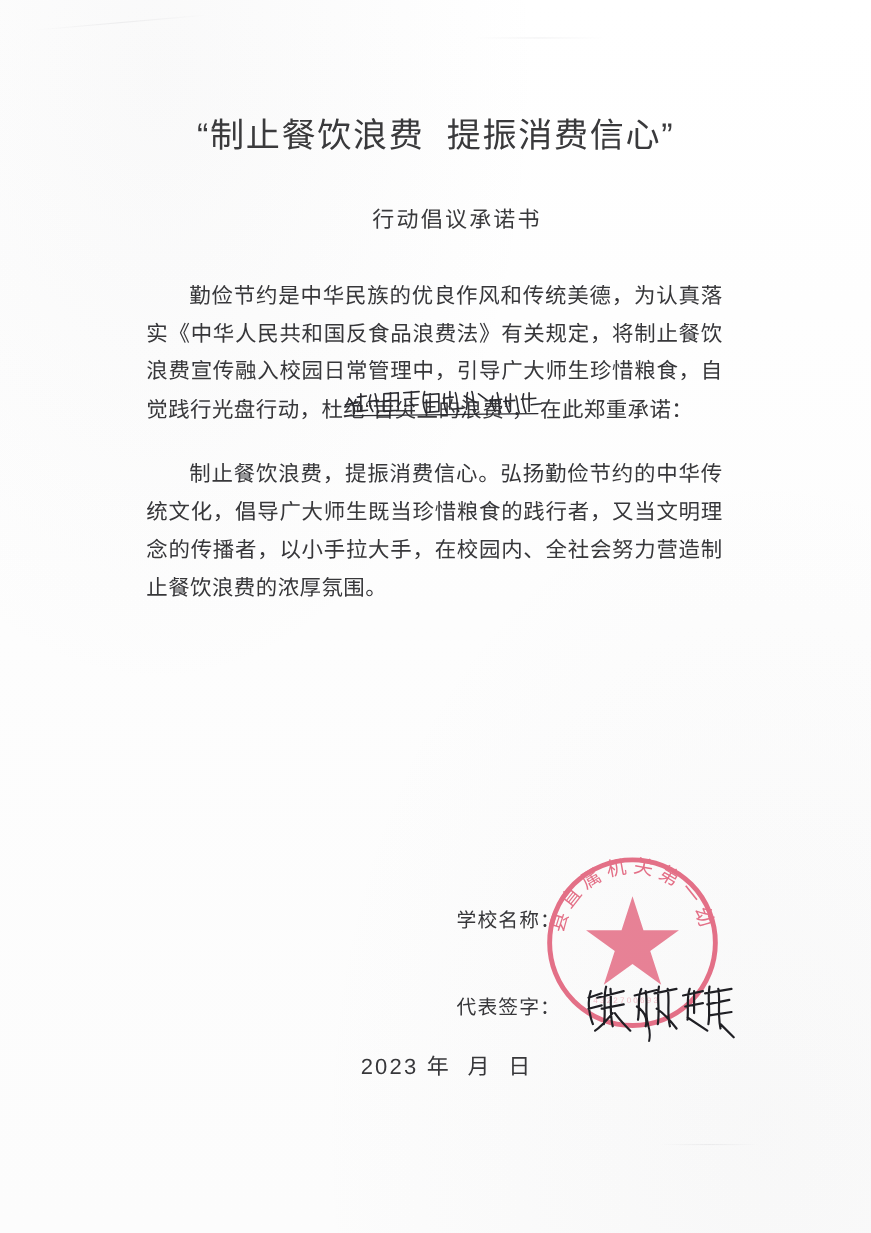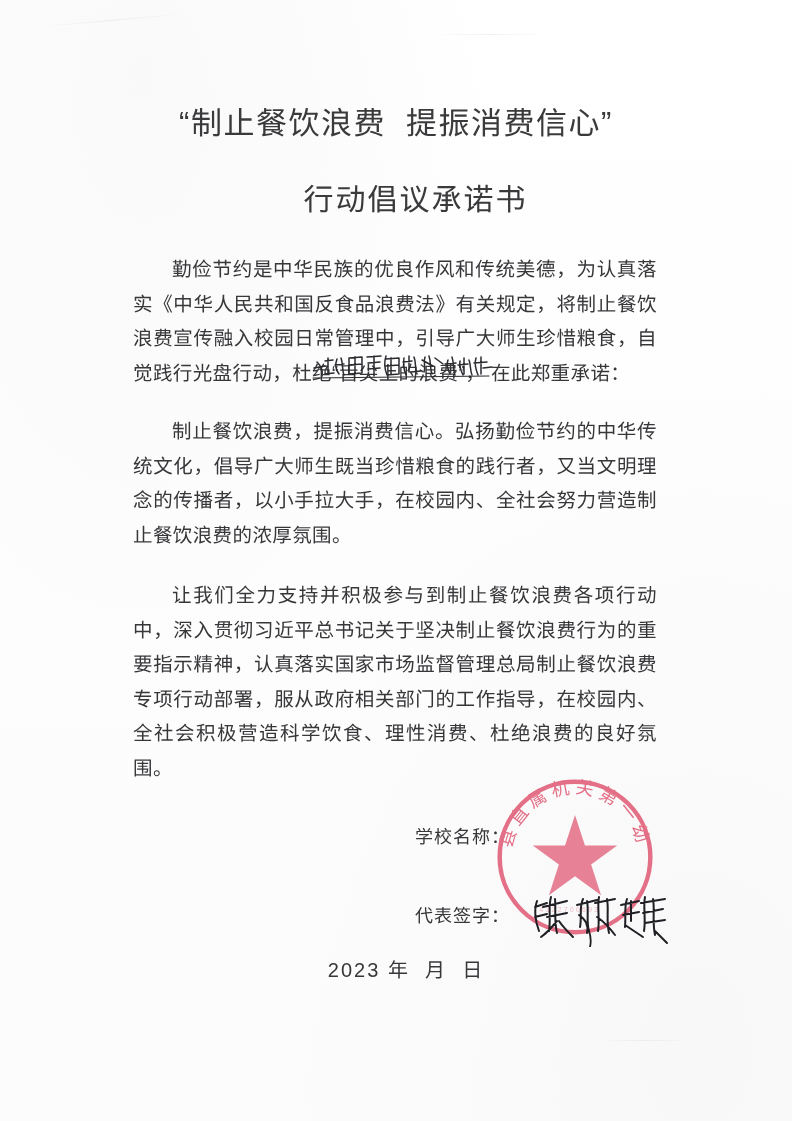--- a/index.html
+++ b/index.html
@@ -56,21 +56,21 @@
     color: #3a3a3c;
     font-weight: 500;
     white-space: pre;
   }
   .doc-subtitle {
     position: absolute;
     left: 0;
     right: 0;
     top: 180px;
     text-align: center;
-    font-size: 30px;
+    font-size: 20px;
     line-height: 40px;
     letter-spacing: 2px;
     color: #3a3a3c;
     font-weight: 500;
     padding-left: 39px;
   }
 
   
   .body-block {
     position: absolute;
@@ -189,21 +189,20 @@
           <path d="M114 5 C112 10, 115 14, 113 20 M111 8 L122 14 M118 4 C120 10, 119 17, 121 22 M124 6 L132 12"></path>
           <path d="M137 8 C135 13, 137 18, 139 22 M134 12 L145 11 M141 5 C143 11, 142 18, 144 23"></path>
           <path d="M149 9 C148 14, 150 19, 152 23 M147 13 L157 12 M153 6 L153 22 M158 8 C160 13, 159 19, 161 23"></path>
           <path d="M165 6 C163 12, 165 18, 167 23 M163 11 L176 10 M170 5 L170 22 M172 16 L181 15"></path>
           <path d="M2 26 L178 24" stroke-width="1.2"></path>
         </g>
       </svg>
 
       <p class="para p2">制止餐饮浪费，提振消费信心。弘扬勤俭节约的中华传统文化，倡导广大师生既当珍惜粮食的践行者，又当文明理念的传播者，以小手拉大手，在校园内、全社会努力营造制止餐饮浪费的浓厚氛围。</p>
 
-      <p class="para p3">让我们全力支持并积极参与到制止餐饮浪费各项行动中，深入贯彻习近平总书记关于坚决制止餐饮浪费行为的重要指示精神，认真落实国家市场监督管理总局制止餐饮浪费专项行动部署，服从政府相关部门的工作指导，在校园内、全社会积极营造科学饮食、理性消费、杜绝浪费的良好氛围。</p>
     </div>
 
     <svg class="seal" viewBox="0 0 200 200" aria-hidden="true">
       <defs>
         <path id="sealArcTop" d="M 22 100 A 78 78 0 1 1 178 100"></path>
         <path id="sealArcBottom" d="M 34 100 A 66 66 0 0 0 166 100"></path>
       </defs>
 
       <circle cx="100" cy="100" r="93" fill="none" stroke="#e2657e" stroke-width="5.5"></circle>
 

